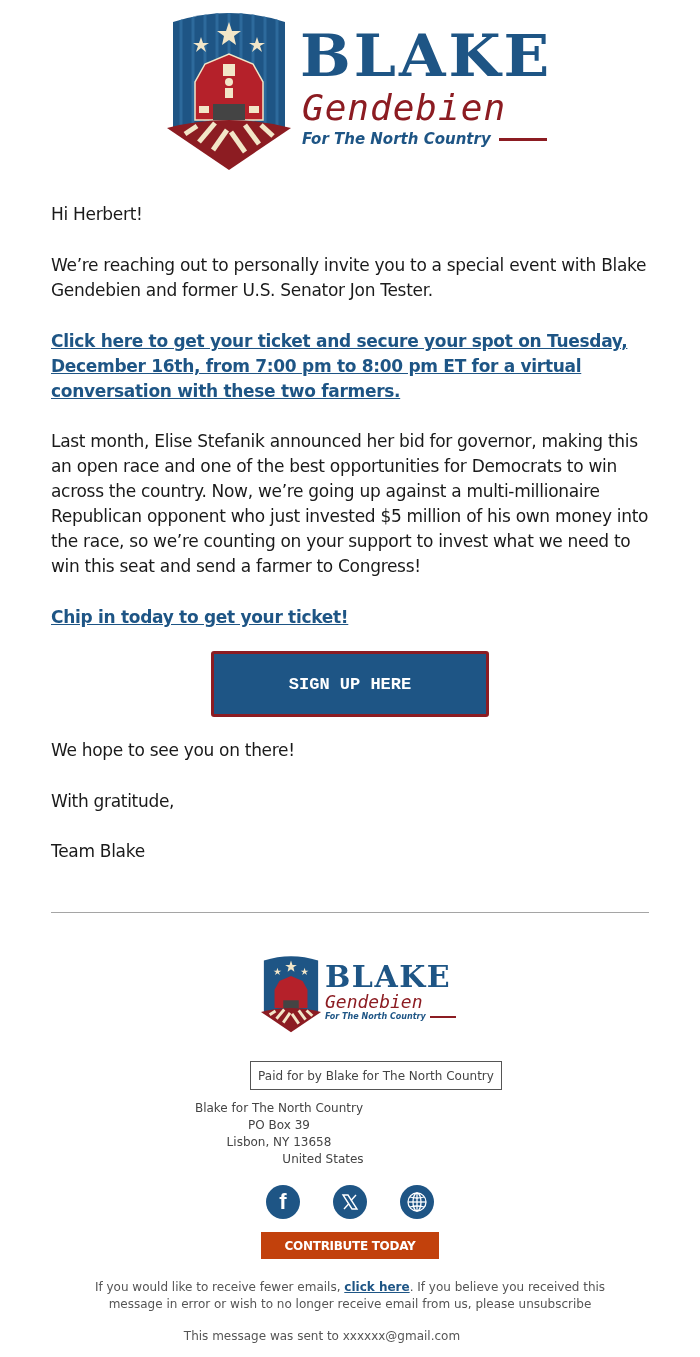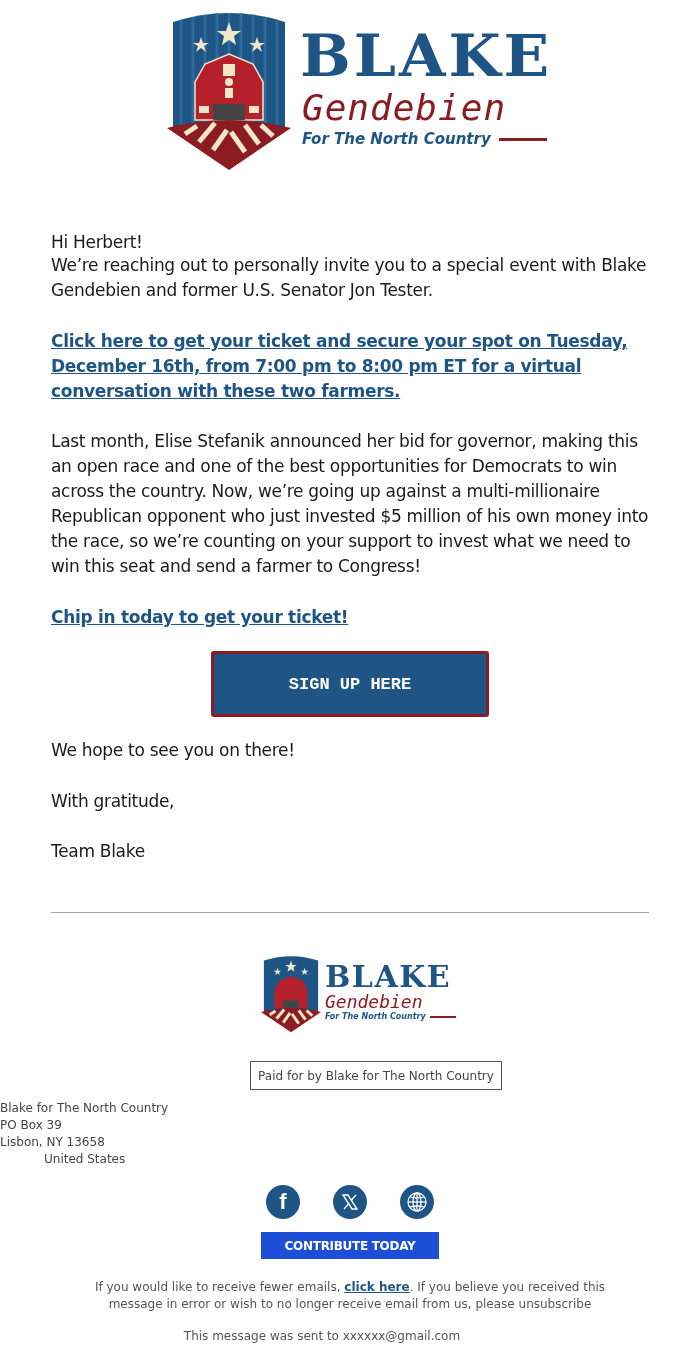--- a/index.html
+++ b/index.html
@@ -29,24 +29,24 @@
   .f-word { position:absolute; left:325px; top:962px; }
   .f-blake { font-family:"DejaVu Serif", serif; font-weight:bold; font-size:30px; color:#1e5585;
              letter-spacing:1.5px; line-height:30px; }
   .f-gend { font-family:"DejaVu Sans Mono", monospace; font-style:italic; font-size:18px; color:#8c1c22; line-height:20px; }
   .f-tag { display:flex; align-items:center; }
   .f-tag span { font-weight:bold; font-style:italic; font-size:8px; color:#1e5585; }
   .f-tag i { display:inline-block; width:26px; height:2px; background:#8c1c22; margin-left:4px; }
 
   .paid { position:absolute; left:224px; top:1061px; width:250px; height:27px; border:1px solid #555;
           font-size:12px; color:#444; display:flex; align-items:center; justify-content:center;margin-left:26px; }
-  .addr { position:absolute; left:0; width:558px; font-size:12px; color:#444; line-height:17px; }
+  .addr { position:absolute; left:0; width:558px; text-align:center; font-size:12px; color:#444; line-height:17px; }
   .social { position:absolute; top:1185px; width:34px; height:34px; border-radius:50%; background:#1e5585;
             display:flex; align-items:center; justify-content:center; color:#fff; }
-  .contrib { position:absolute; left:261px; top:1232px; width:178px; height:27px; background:#1d4ed8;
+  .contrib { position:absolute; left:261px; top:1232px; width:178px; height:27px; background:#c2410c;
              color:#fff; font-weight:bold; font-size:12px; display:flex; align-items:center; justify-content:center;
              letter-spacing:-0.3px; }
   .foot { position:absolute; left:0; width:644px; text-align:center; font-size:12px; color:#555; line-height:17px; }
   .foot a { color:#1e5585; font-weight:bold; text-decoration:underline; }
 </style>
 </head>
 <body>
 
 <div class="logo-wrap">
   <svg class="logo-svg" width="128" height="158" viewBox="0 0 128 158">
@@ -90,21 +90,21 @@
   <div class="wordmark">
     <div class="w-blake">BLAKE</div>
     <div class="w-gend">Gendebien</div>
     <div class="w-tag">
       <span>For The North Country</span>
       <i></i>
     </div>
   </div>
 </div>
 
-<div class="p" style="top:202px;margin-top:28px;">Hi Herbert!</div>
+<div class="p" style="top:202px;">Hi Herbert!</div>
 <div class="p" style="top:253px;">We’re reaching out to personally invite you to a special event with Blake Gendebien and former U.S. Senator Jon Tester.</div>
 <a class="p link" style="top:329px;">Click here to get your ticket and secure your spot on Tuesday, December 16th, from 7:00 pm to 8:00 pm ET for a virtual conversation with these two farmers.</a>
 <div class="p" style="top:429px;">Last month, Elise Stefanik announced her bid for governor, making this an open race and one of the best opportunities for Democrats to win across the country. Now, we’re going up against a multi-millionaire Republican opponent who just invested $5 million of his own money into the race, so we’re counting on your support to invest what we need to win this seat and send a farmer to Congress!</div>
 <a class="p link" style="top:605px;">Chip in today to get your ticket!</a>
 
 <div class="cta-btn">SIGN UP HERE</div>
 
 <div class="p" style="top:738px;">We hope to see you on there!</div>
 <div class="p" style="top:789px;">With gratitude,</div>
 <div class="p" style="top:839px;">Team Blake</div>

